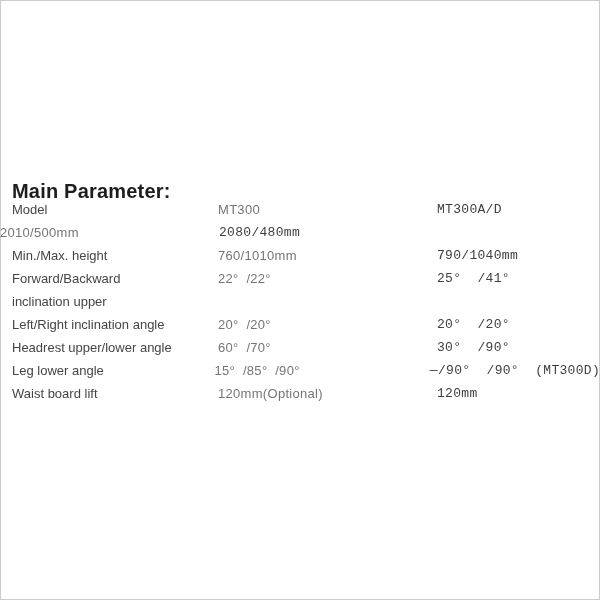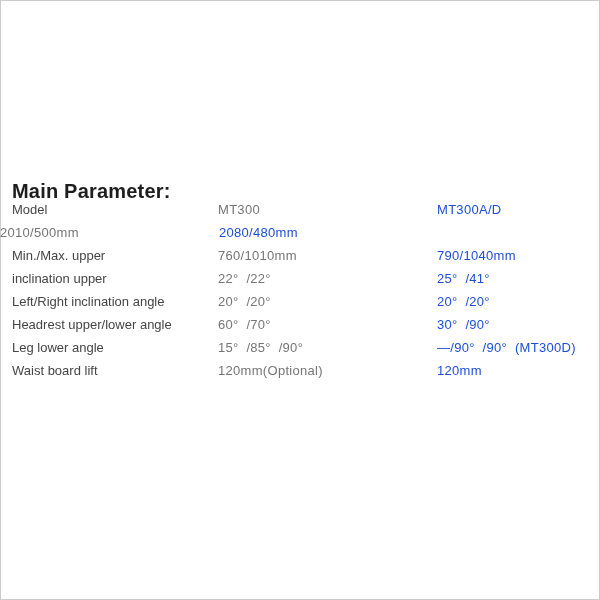--- a/index.html
+++ b/index.html
@@ -47,23 +47,24 @@
     color: #454545;
   }
   .cell-v1 {
     width: 219px;
     color: #757575;
     letter-spacing: 0.3px;
     white-space: pre;
   }
   .cell-v2 {
     flex: 1;
-    color: #1d4ed8;
+    color: #404040;
     letter-spacing: 0.3px;
     white-space: pre;
+    font-family: Liberation Mono, monospace;
   }
   .two-line .cell-label span { display: block; }
 </style>
 </head>
 <body>
 
 <div class="frame"></div>
 
 <div class="title">Main Parameter:</div>
 
@@ -74,27 +75,28 @@
     <div class="cell-v1">MT300</div>
     <div class="cell-v2">MT300A/D</div>
   </div>
 
   <div class="row">
     <div class="cell-v1">2010/500mm</div>
     <div class="cell-v2">2080/480mm</div>
   </div>
 
   <div class="row">
-    <div class="cell-label">Min./Max. upper</div>
+    <div class="cell-label">Min./Max. height</div>
     <div class="cell-v1">760/1010mm</div>
     <div class="cell-v2">790/1040mm</div>
   </div>
 
   <div class="row two-line">
     <div class="cell-label">
+      <span>Forward/Backward</span>
       <span>inclination upper</span>
     </div>
     <div class="cell-v1">22°  /22°</div>
     <div class="cell-v2">25°  /41°</div>
   </div>
 
   <div class="row">
     <div class="cell-label">Left/Right inclination angle</div>
     <div class="cell-v1">20°  /20°</div>
     <div class="cell-v2">20°  /20°</div>

